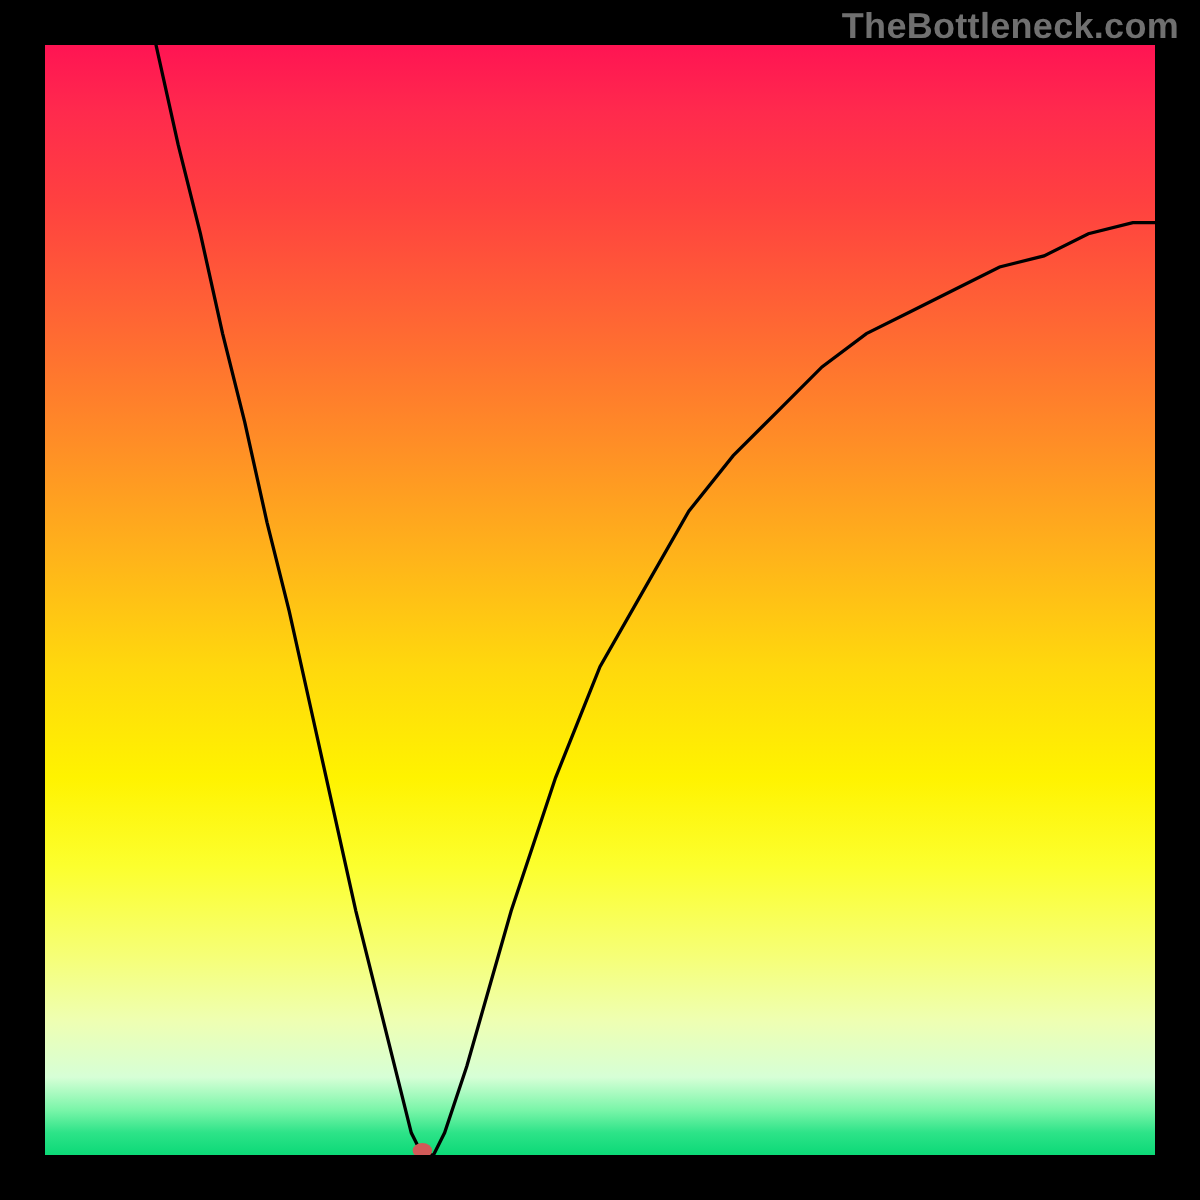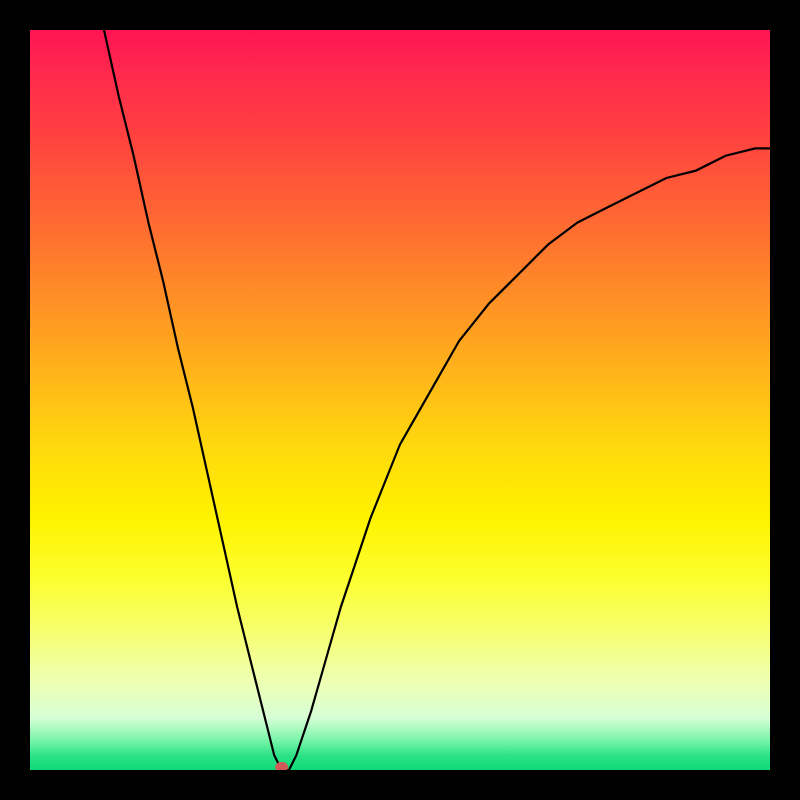--- a/index.html
+++ b/index.html
@@ -65,19 +65,20 @@
     stroke-linecap: round;
   }
   .dot {
     fill: #d15a58;
   }
 </style>
 </head>
 <body>
 
 <div class="frame">
+  <div class="watermark">TheBottleneck.com</div>
   <div class="plot-area">
     <svg class="svg-layer" viewBox="0 0 740 740" preserveAspectRatio="none">
       <path id="curve-path" class="curve" d="M74.0 0.0 L88.8 66.6 L103.6 125.8 L118.4 192.4 L133.2 251.6 L148.0 318.2 L162.8 377.4 L177.6 444.0 L192.4 510.6 L207.2 577.2 L222.0 636.4 L236.8 695.6 L244.2 725.2 L251.6 740.0 L259.0 740.0 L266.4 725.2 L281.2 680.8 L296.0 629.0 L310.8 577.2 L325.6 532.8 L340.4 488.4 L355.2 451.4 L370.0 414.4 L399.6 362.6 L429.2 310.8 L458.8 273.8 L488.4 244.2 L518.0 214.6 L547.6 192.4 L577.2 177.6 L606.8 162.8 L636.4 148.0 L666.0 140.6 L695.6 125.8 L725.2 118.4 L740.0 118.4"></path>
       <ellipse id="min-dot" class="dot" rx="6.5" ry="5" cx="251.6" cy="737.0"></ellipse>
     </svg>
   </div>
 </div>
 
 </body></html>

